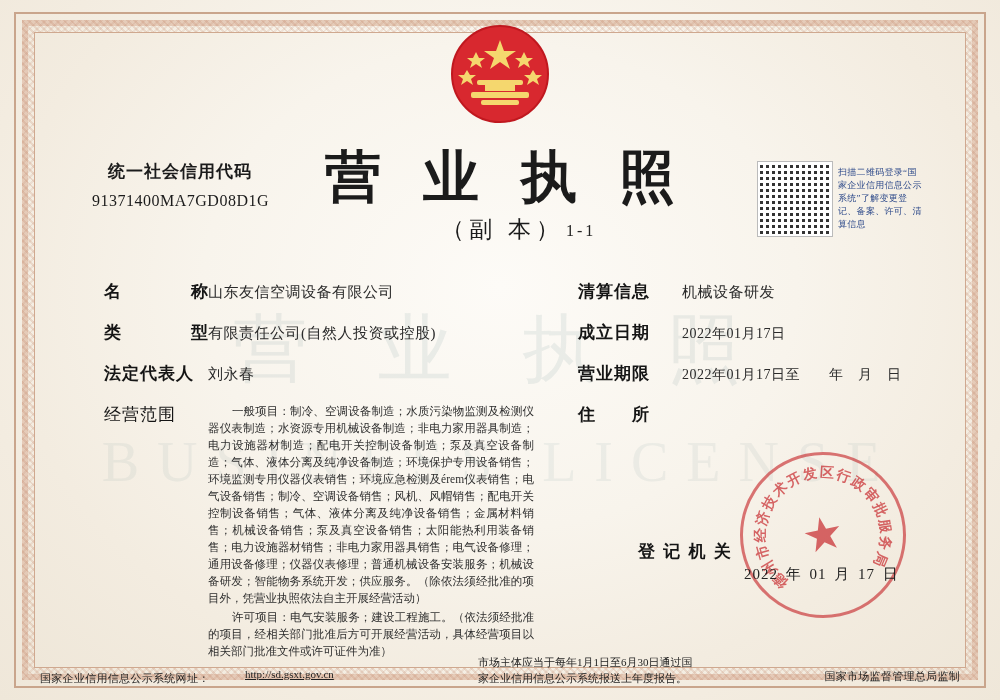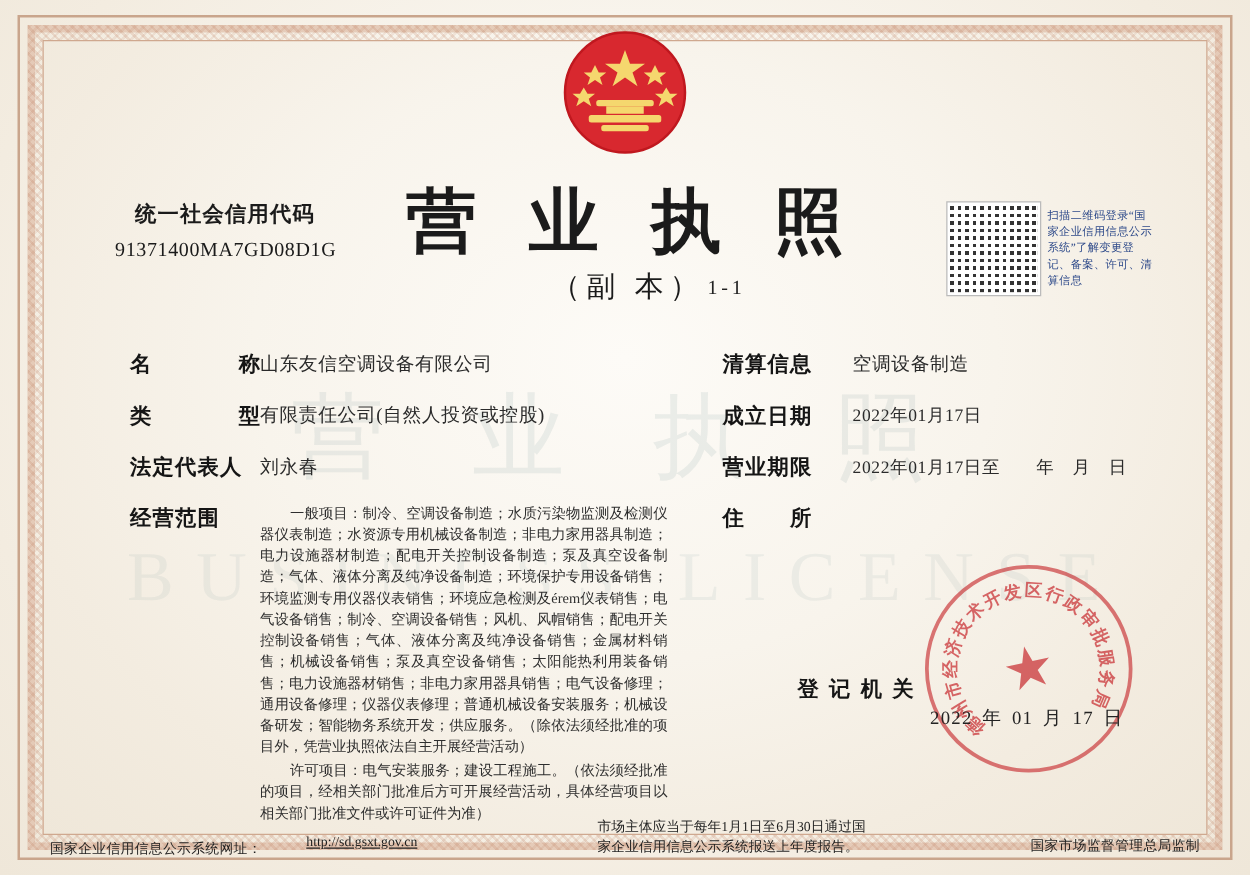--- a/index.html
+++ b/index.html
@@ -195,21 +195,21 @@
     padding-top: 2px;
     letter-spacing: .5px;
   }
   .row-value.small { font-size: 14px; }
 
   .scope-row { display: flex; align-items: flex-start; }
   .scope-label {
     width: 104px;
     flex: 0 0 104px;
     font-size: 17px;
-    font-weight: bold;
+    font-weight: normal;
     color: #151515;
     display: flex;
     justify-content: space-between;
   }
   .scope-text {
     font-size: 11.5px;
     line-height: 17px;
     color: #2e2e2e;
     text-align: justify;
     width: 326px;
@@ -389,21 +389,21 @@
         <p>许可项目：电气安装服务；建设工程施工。（依法须经批准的项目，经相关部门批准后方可开展经营活动，具体经营项目以相关部门批准文件或许可证件为准）</p>
       </div>
     </div>
 
   </div>
 
   <div class="fields-right">
 
     <div class="row">
       <div class="row-label tight">清算信息</div>
-      <div class="row-value">空调设备制造</div>
+      <div class="row-value">机械设备研发</div>
     </div>
 
     <div class="row">
       <div class="row-label tight">成立日期</div>
       <div class="row-value small">2022年01月17日</div>
     </div>
 
     <div class="row">
       <div class="row-label tight">营业期限</div>
       <div class="row-value small">2022年01月17日至　　年　月　日</div>

